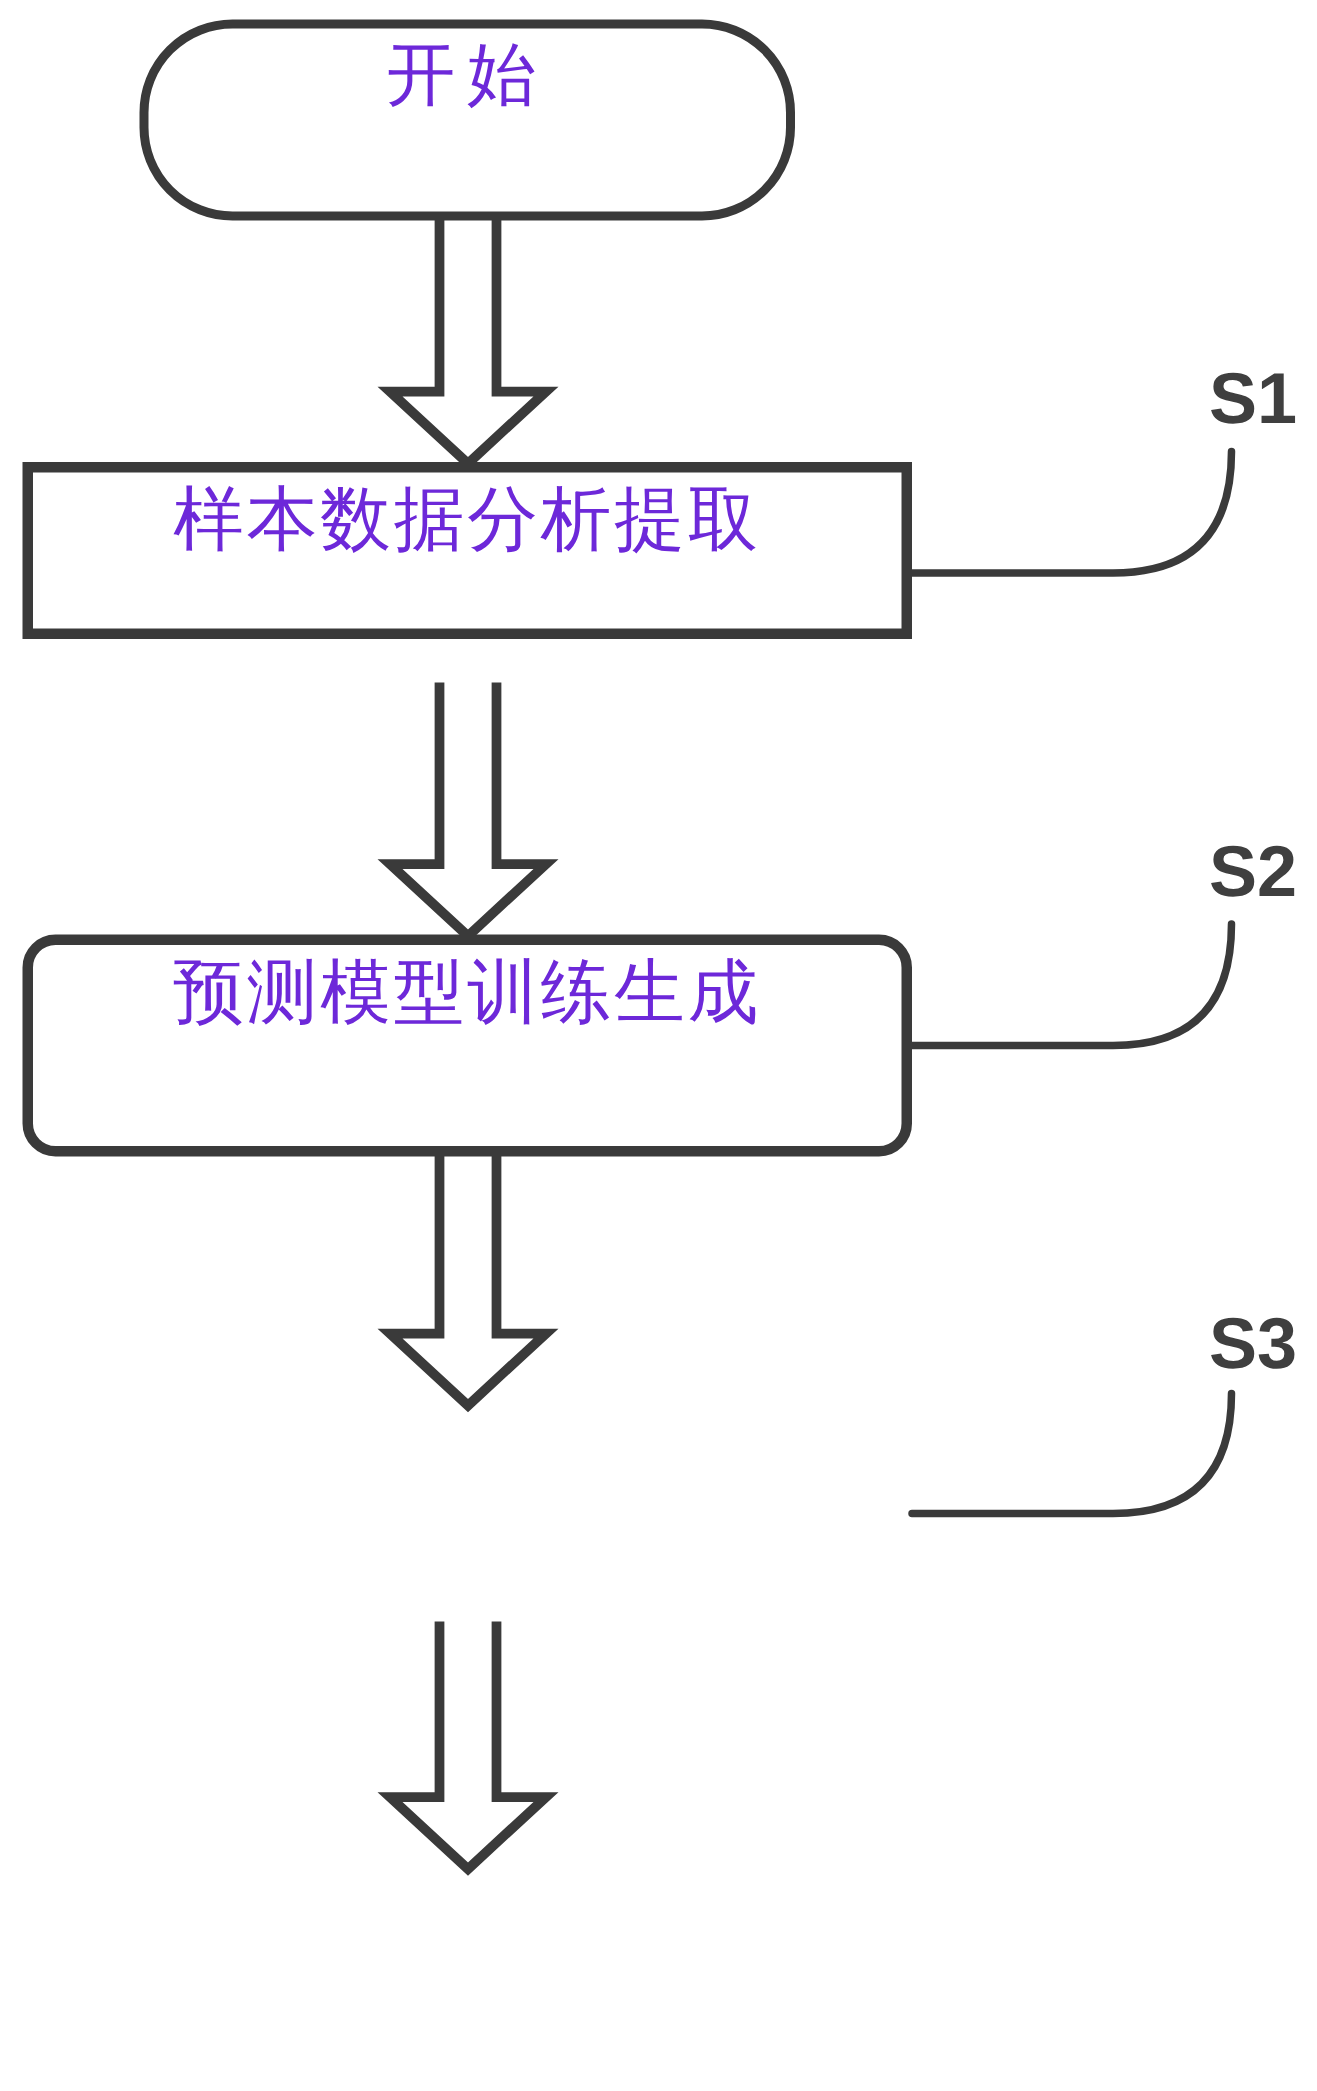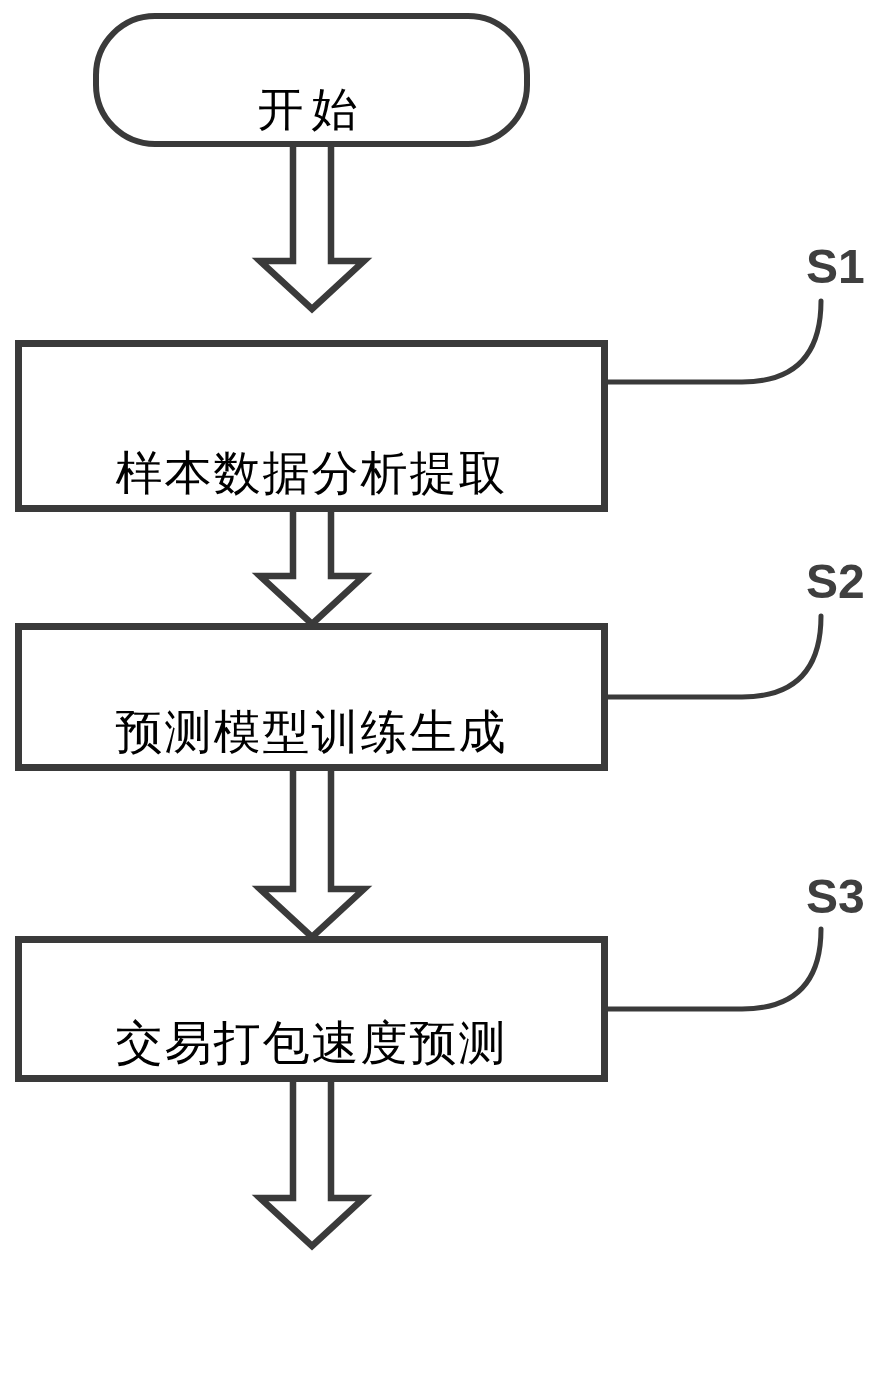--- a/index.html
+++ b/index.html
@@ -19,41 +19,41 @@
     position: absolute;
     left: 0;
     top: 0;
     width: 878px;
     height: 1394px;
   }
   .node {
     position: absolute;
     box-sizing: border-box;
     display: flex;
-    align-items: flex-end;
+    align-items: flex-start;
     justify-content: center;
     background: #ffffff;
-    color: #000000;
+    color: #6d28d9;
     text-align: center;
   }
   .terminator {
     border: 6px solid #3a3a3a;
     border-radius: 62px;
     font-size: 46px;
     letter-spacing: 8px;
   }
   .process {
     border: 7px solid #3a3a3a;
     font-size: 47px;
     letter-spacing: 2px;
   }
   .node-start { left: 93px; top: 13px;  width: 437px; height: 134px; }
   .node-end   { left: 93px; top: 1245px; width: 431px; height: 133px; }
-  .node-step1 { left: 15px; top: 308px; width: 593px; height: 172px; margin-top: 32px; }
-  .node-step2 { left: 15px; top: 623px; width: 593px; height: 148px; }
+  .node-step1 { left: 15px; top: 308px; width: 593px; height: 118px; }
+  .node-step2 { left: 15px; top: 623px; width: 593px; height: 148px; border-radius: 22px; }
   .node-step3 { left: 15px; top: 936px; width: 593px; height: 146px; }
   .step-tag {
     position: absolute;
     width: 90px;
     color: #3f3f3f;
     font-size: 48px;
     font-weight: 600;
     text-align: left;
     line-height: 1;
   }
@@ -83,22 +83,19 @@
   </div>
 
   <div class="node process node-step1">
     <span>样本数据分析提取</span>
   </div>
 
   <div class="node process node-step2">
     <span>预测模型训练生成</span>
   </div>
 
-  <div class="node process node-step3">
-    <span>交易打包速度预测</span>
-  </div>
 
 
   <div class="step-tag tag-s1">S1</div>
   <div class="step-tag tag-s2">S2</div>
   <div class="step-tag tag-s3">S3</div>
 
 </div>
 
 </body></html>

